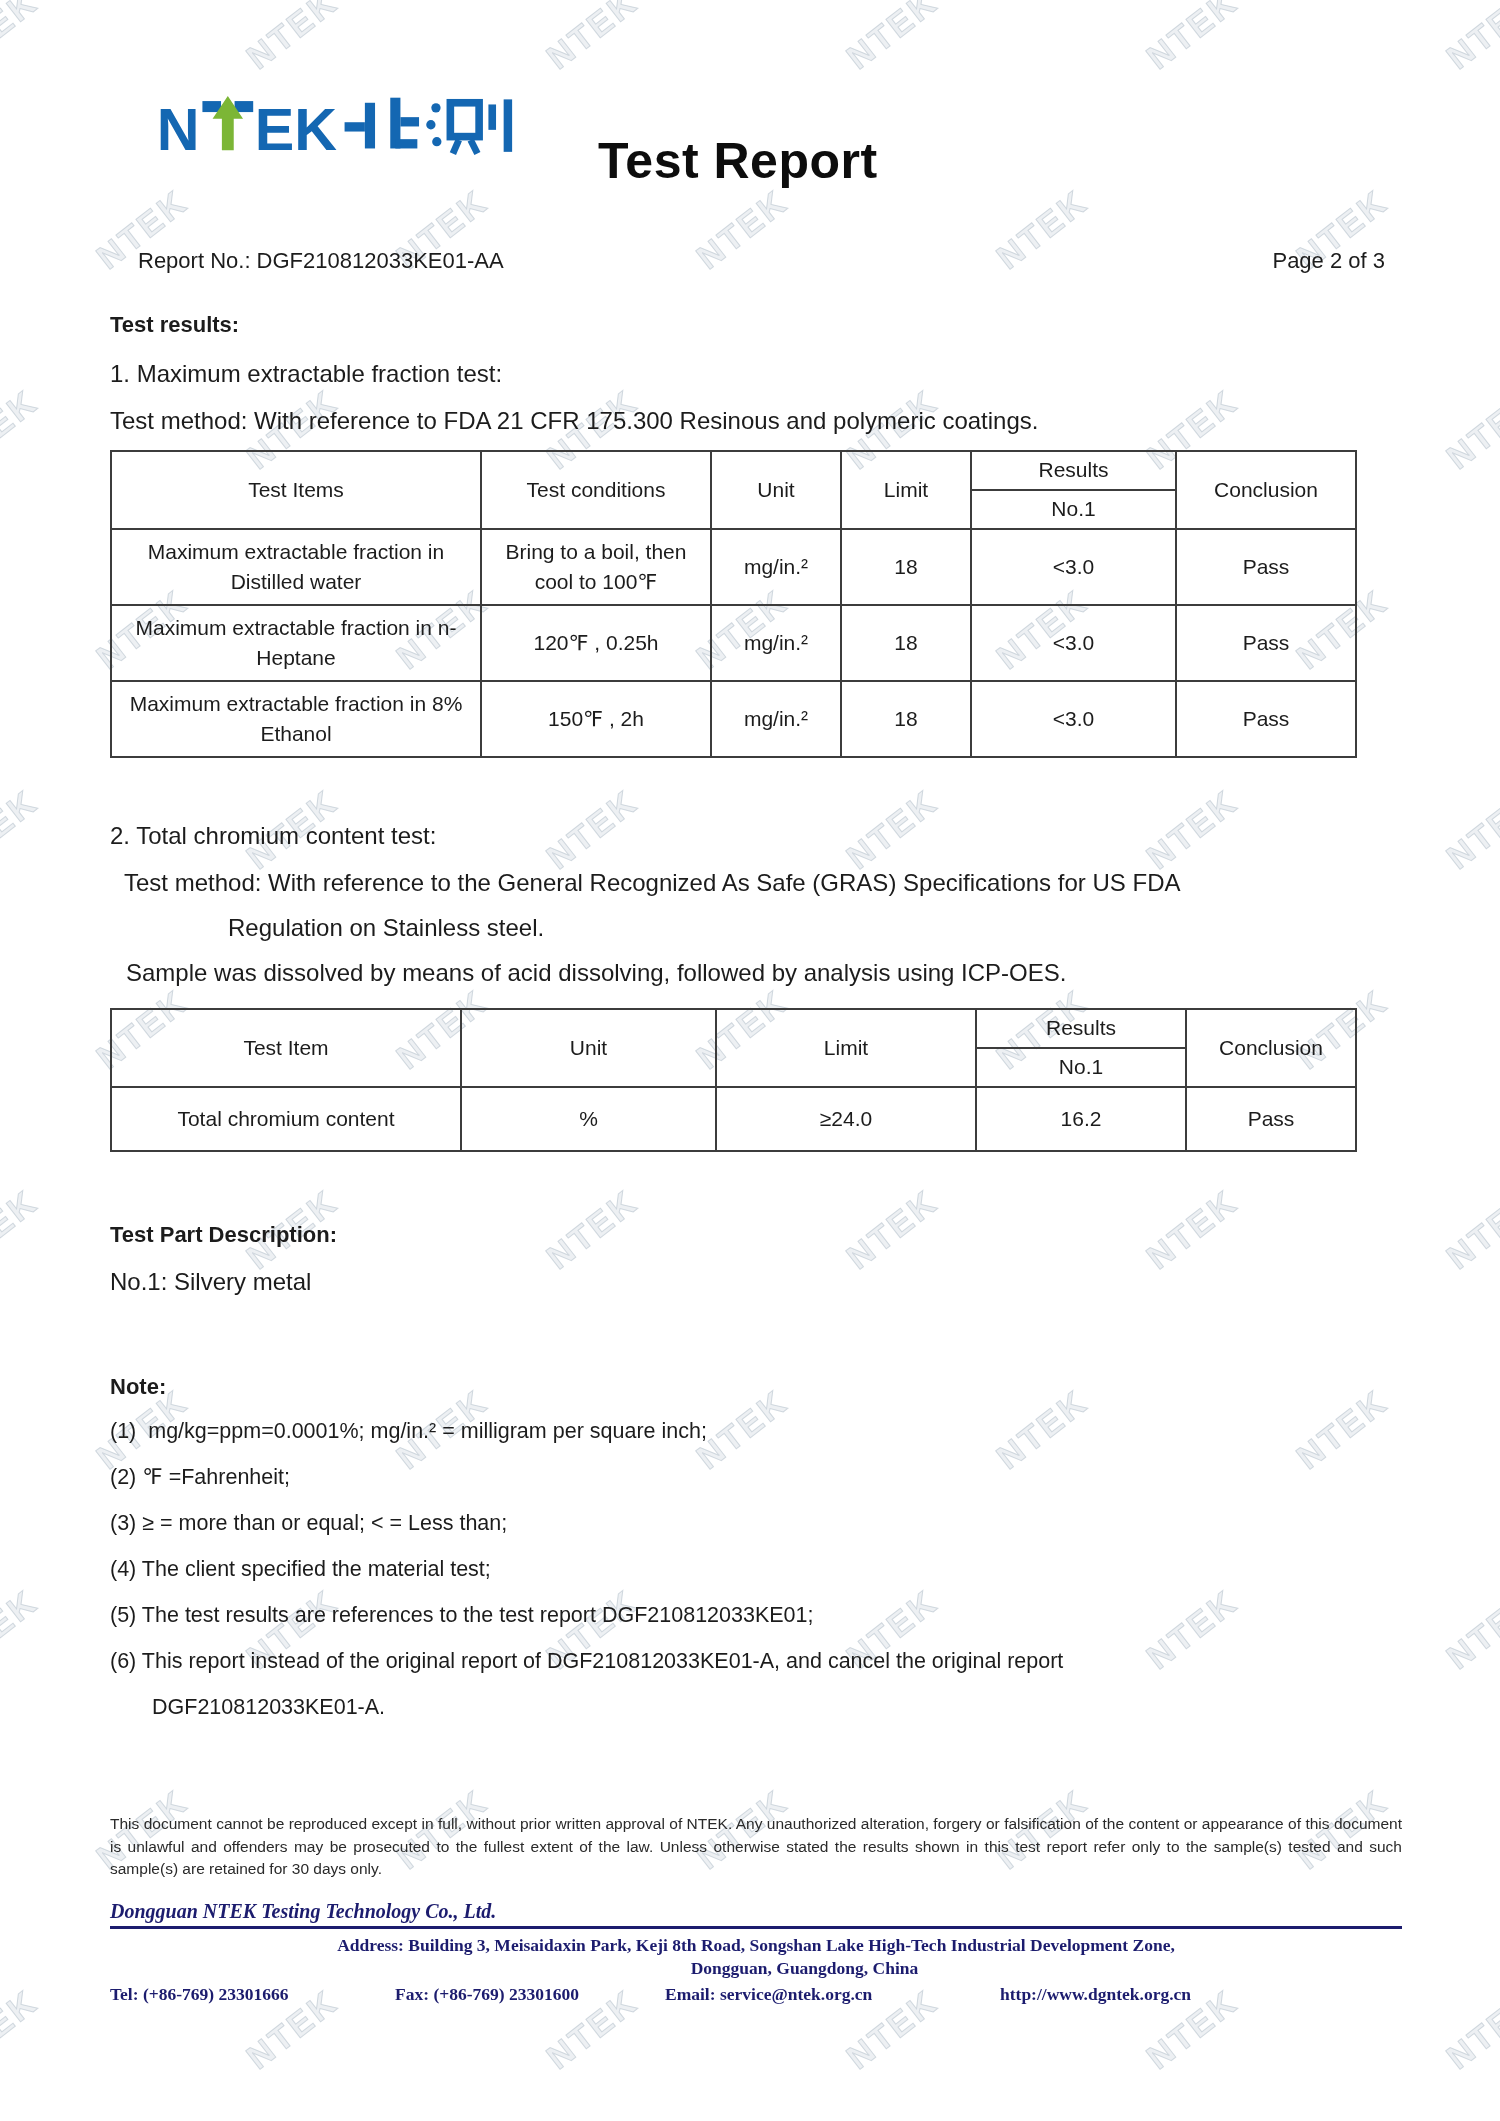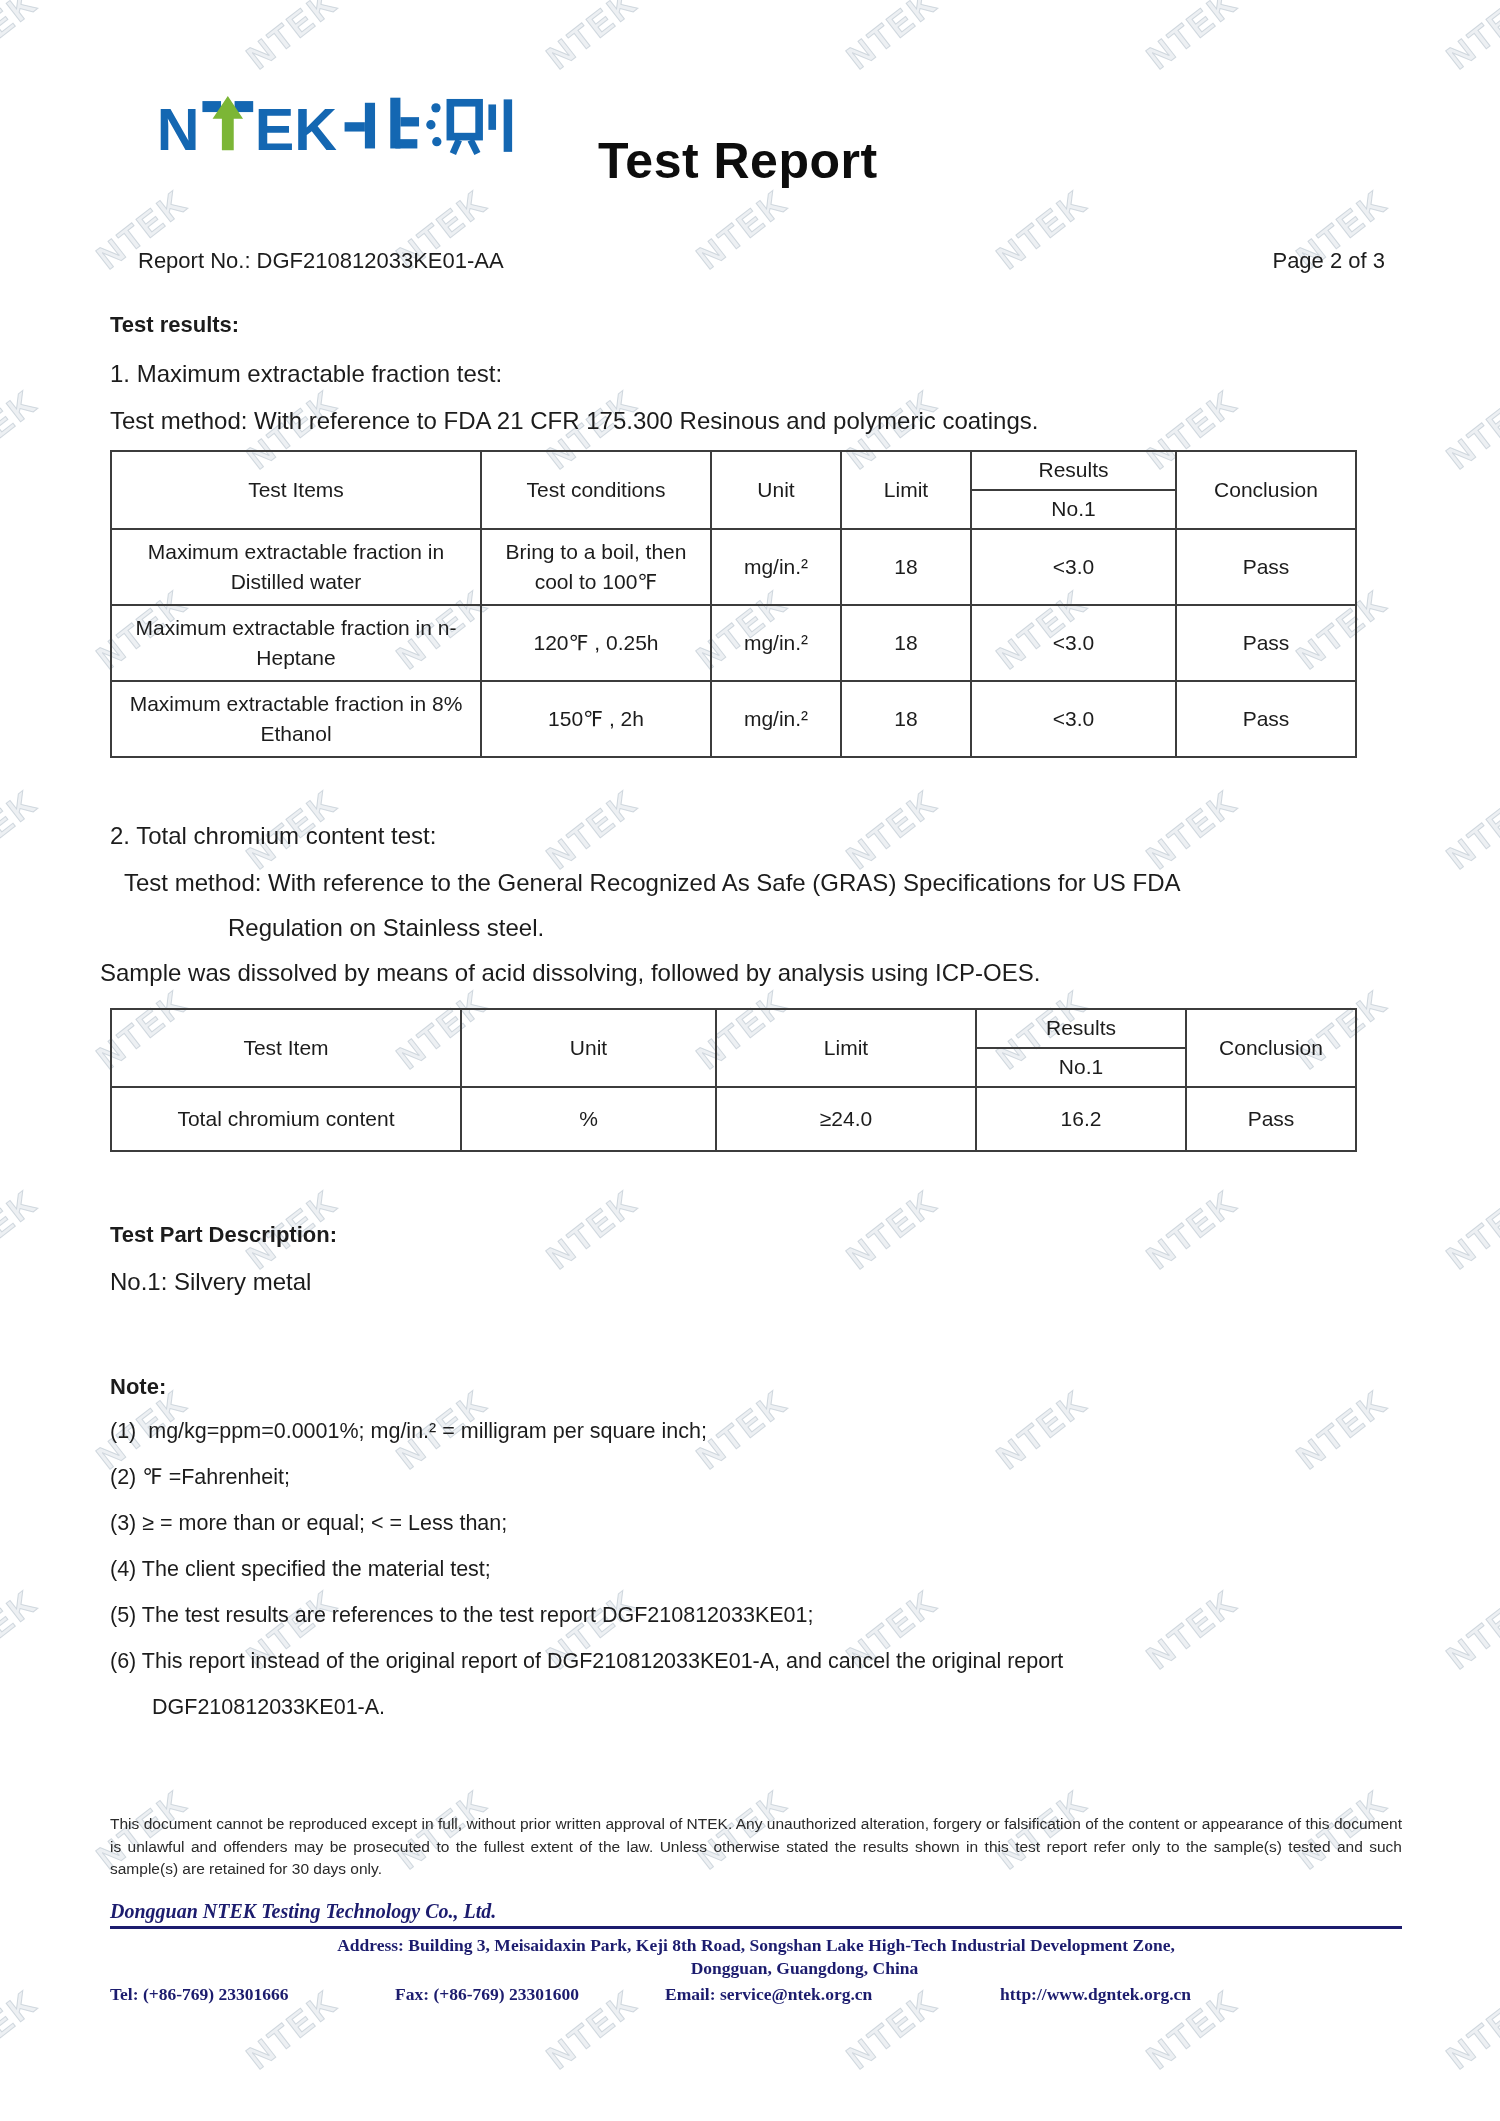--- a/index.html
+++ b/index.html
@@ -210,21 +210,21 @@
         <td>18</td>
         <td>&lt;3.0</td>
         <td>Pass</td>
       </tr>
     </tbody>
       </table>
 
     <div class="abs body-line" style="left:110px; top:822px;">2. Total chromium content test:</div>
     <div class="abs body-line" style="left:124px; top:869px;">Test method: With reference to the General Recognized As Safe (GRAS) Specifications for US FDA</div>
     <div class="abs body-line" style="left:228px; top:914px;">Regulation on Stainless steel.</div>
-    <div class="abs body-line" style="left:100px; top:959px;text-align:center;">Sample was dissolved by means of acid dissolving, followed by analysis using ICP-OES.</div>
+    <div class="abs body-line" style="left:126px; top:959px;text-align:center;">Sample was dissolved by means of acid dissolving, followed by analysis using ICP-OES.</div>
 
     <table class="rep abs" style="left:110px; top:1008px; width:1245px;">
       <colgroup>
         <col style="width:350px">
           <col style="width:255px">
           <col style="width:260px">
         <col style="width:210px">
           <col style="width:170px">
       </colgroup>
       <tbody>

